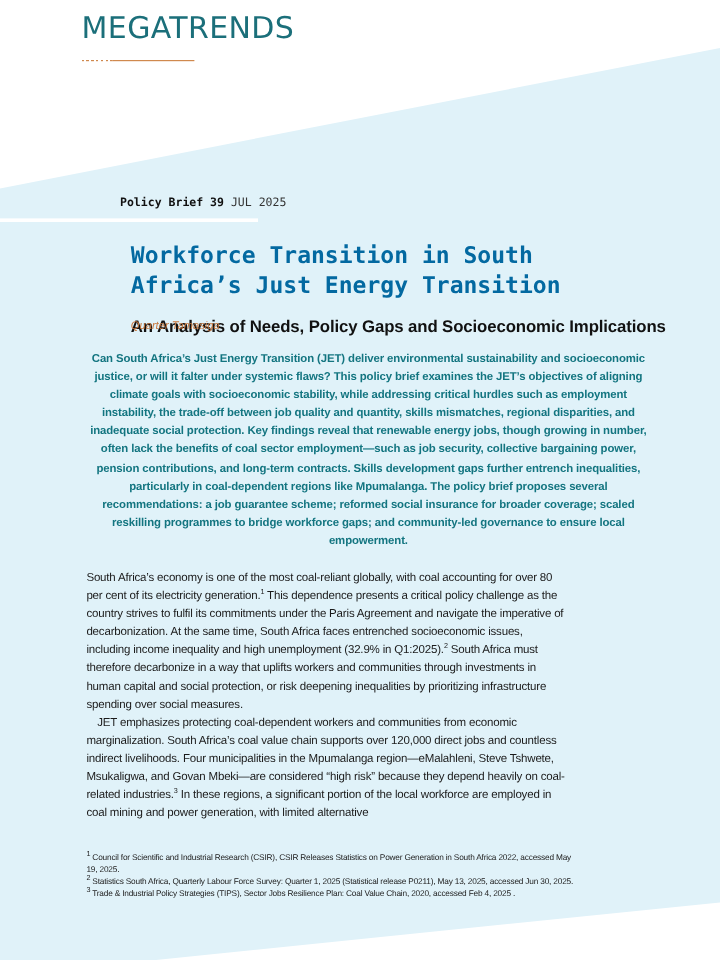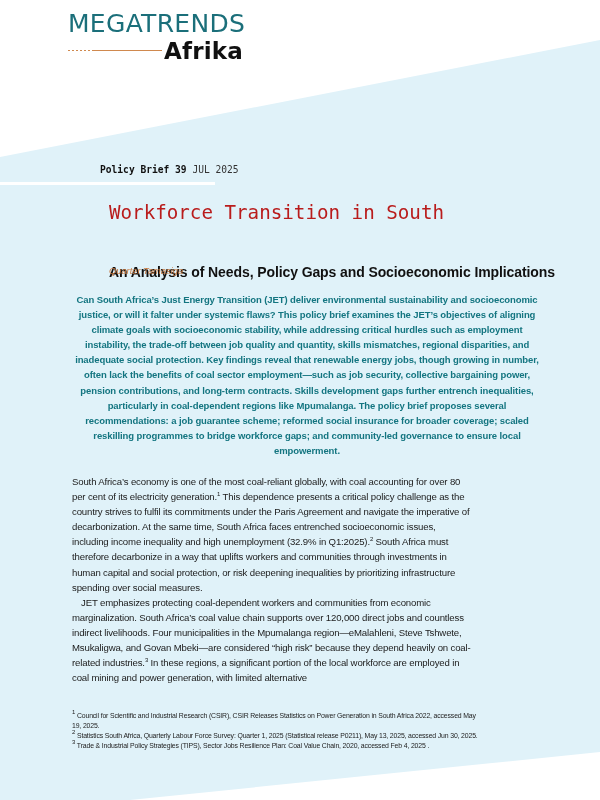--- a/index.html
+++ b/index.html
@@ -36,22 +36,22 @@
     font-family: "DejaVu Sans Mono", monospace; font-size: 9.6px; color: #111;
   }
   .brief-line .b { font-weight: bold; }
   .brief-line .d { color: #333; }
   .white-bar {
     position: absolute; left: 0; top: 182px; width: 215px; height: 3px;
     background: #ffffff; z-index: 2;
   }
   .title {
     position: absolute; left: 109px; top: 200px; width: 480px; z-index: 2;
-    font-family: "DejaVu Sans Mono", monospace; font-weight: normal;
-    font-size: 19.2px; line-height: 25px; color: #b91c1c; margin: 0;
+    font-family: "DejaVu Sans Mono", monospace; font-weight: bold;
+    font-size: 19.2px; line-height: 25px; color: #0369a1; margin: 0;
   }
   .subtitle {
     position: absolute; left: 109px; top: 253px; z-index: 2;
     font-family: "Liberation Sans", sans-serif; font-weight: bold;
     font-size: 14px; color: #111; letter-spacing: -0.1px; margin-top: 11px;
   }
   .author {
     position: absolute; left: 109px; top: 266px; z-index: 2;
     font-family: "Liberation Sans", sans-serif; font-style: italic;
     font-size: 9.3px; color: #c7773d;
@@ -84,31 +84,31 @@
 <body>
 
 <svg class="bg-shape" viewBox="0 0 600 800" preserveAspectRatio="none">
   <polygon points="0,157 600,40 600,752 130,800 0,800" fill="#e0f2f9"></polygon>
 </svg>
 
 <div class="logo">
   <div class="logo-top">MEGATRENDS</div>
   <div class="logo-rule-dash"></div>
   <div class="logo-rule" style="left:26px;width:68px;"></div>
-  <div class="logo-bottom">Afrika</div>
 </div>
 
 <div class="brief-line">
   <span class="b">Policy Brief 39</span>
   <span class="d">JUL 2025</span>
 </div>
 <div class="white-bar"></div>
 
 <h1 class="title">
   <span>Workforce Transition in South</span><br>
+  <span>Africa’s Just Energy Transition</span>
 </h1>
 <div class="subtitle">An Analysis of Needs, Policy Gaps and Socioeconomic Implications</div>
 <div class="author">Quarter Tamasiga</div>
 
 <p class="abstract">Can South Africa’s Just Energy Transition (JET) deliver environmental sustainability and socioeconomic justice, or will it falter under systemic flaws? This policy brief examines the JET’s objectives of aligning climate goals with socioeconomic stability, while addressing critical hurdles such as employment instability, the trade-off between job quality and quantity, skills mismatches, regional disparities, and inadequate social protection. Key findings reveal that renewable energy jobs, though growing in number, often lack the benefits of coal sector employment—such as job security, collective bargaining power, pension contributions, and long-term contracts. Skills development gaps further entrench inequalities, particularly in coal-dependent regions like Mpumalanga. The policy brief proposes several recommendations: a job guarantee scheme; reformed social insurance for broader coverage; scaled reskilling programmes to bridge workforce gaps; and community-led governance to ensure local empowerment.</p>
 
 <div class="body-text">
   <p><span>South Africa’s economy is one of the most coal-reliant globally, with coal accounting for over 80 per cent of its electricity generation.</span><sup>1</sup><span> This dependence presents a critical policy challenge as the country strives to fulfil its commitments under the Paris Agreement and navigate the imperative of decarbonization. At the same time, South Africa faces entrenched socioeconomic issues, including income inequality and high unemployment (32.9% in Q1:2025).</span><sup>2</sup><span> South Africa must therefore decarbonize in a way that uplifts workers and communities through investments in human capital and social protection, or risk deepening inequalities by prioritizing infrastructure spending over social measures.</span></p>
   <p class="indent"><span>JET emphasizes protecting coal-dependent workers and communities from economic marginalization. South Africa’s coal value chain supports over 120,000 direct jobs and countless indirect livelihoods. Four municipalities in the Mpumalanga region—eMalahleni, Steve Tshwete, Msukaligwa, and Govan Mbeki—are considered “high risk” because they depend heavily on coal-related industries.</span><sup>3</sup><span> In these regions, a significant portion of the local workforce are employed in coal mining and power generation, with limited alternative</span></p>
 </div>

